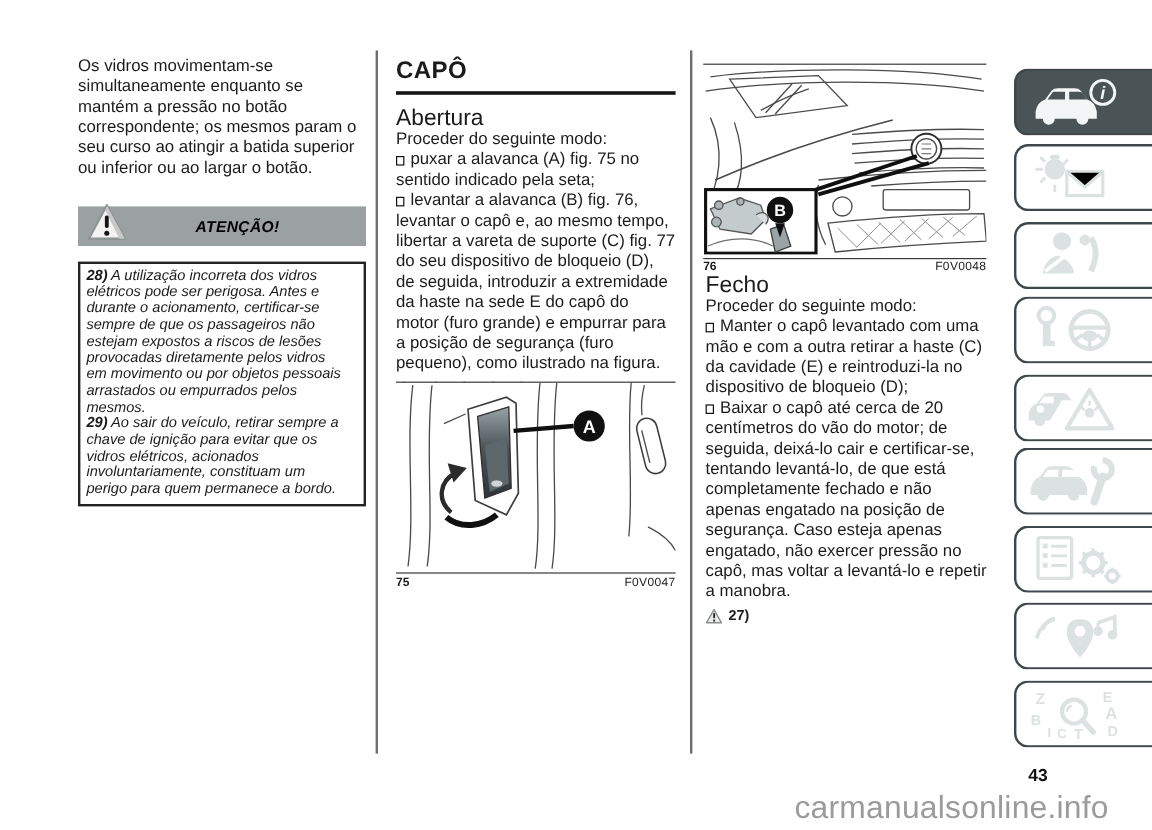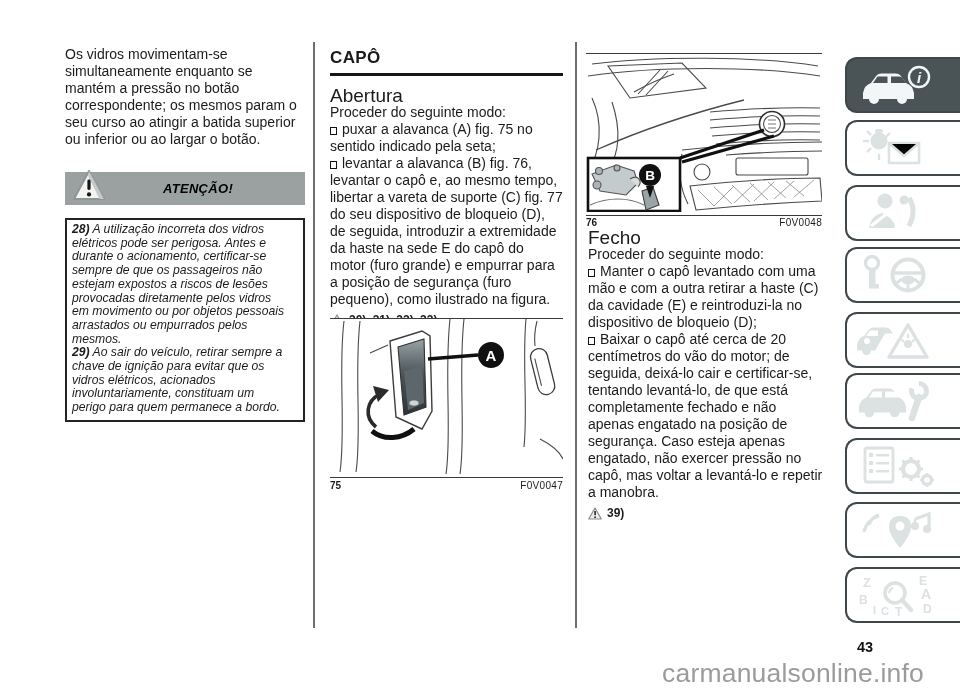--- a/index.html
+++ b/index.html
@@ -22,21 +22,21 @@
   .warn-head{position:relative;margin-top:24px;height:33px;background:#9ba1a1;
     display:flex;align-items:center;justify-content:center;}
   .warn-head .tri{position:absolute;left:7px;top:-3px;}
   .warn-head .wlabel{font-weight:bold;font-style:italic;color:#000000;font-size:13px;padding-left:26px;letter-spacing:.3px;}
   .warn-box{border:2px solid #232323;margin-top:13px;padding:3px 15px 5px 5px;
     font-style:italic;font-size:12.2px;line-height:13.7px;}
   .warn-box p{margin:0;}
   .wnum{font-weight:bold;}
 
   
-  .capo{font-size:17px;font-weight:bold;letter-spacing:.4px;margin:0 0 11px 0;
+  .capo{font-size:20px;font-weight:bold;letter-spacing:.4px;margin:0 0 11px 0;
     border-bottom:3px solid #161616;padding-bottom:5px;}
   .h2{font-size:19px;font-weight:normal;line-height:17px;margin:0;}
   .bullet{display:inline-block;width:7px;height:8px;border:1.6px solid #111;
     margin-right:5px;vertical-align:-1px;box-sizing:border-box;}
   .refs{margin-top:5px;display:flex;align-items:center;gap:5px;
     font-size:12px;font-weight:bold;word-spacing:3px;}
 
   
   .figure{position:absolute;background:#fff;border-top:1.5px solid #3a3a3a;border-bottom:1.5px solid #3a3a3a;}
   #fig75{left:330px;top:318px;width:233px;height:158px;}
@@ -210,21 +210,21 @@
   <p class="h2">Fecho</p>
   <p class="body">Proceder do seguinte modo:</p>
   <p class="body"><span class="bullet"></span><span>Manter o capô levantado com uma mão e com a outra retirar a haste (C) da cavidade (E) e reintroduzi-la no dispositivo de bloqueio (D);</span></p>
   <p class="body"><span class="bullet"></span><span>Baixar o capô até cerca de 20 centímetros do vão do motor; de seguida, deixá-lo cair e certificar-se, tentando levantá-lo, de que está completamente fechado e não apenas engatado na posição de segurança. Caso esteja apenas engatado, não exercer pressão no capô, mas voltar a levantá-lo e repetir a manobra.</span></p>
   <div class="refs">
     <svg width="14" height="13" viewBox="0 0 14 13">
       <path d="M7,1 L13.3,12 L0.7,12 Z" fill="#ececea" stroke="#8a8f8f" stroke-width="1.2" stroke-linejoin="round"></path>
       <rect x="6.3" y="4" width="1.6" height="4.2" fill="#2a2a2a"></rect>
       <rect x="6.3" y="9.4" width="1.6" height="1.6" fill="#2a2a2a"></rect>
     </svg>
-    <span>39)</span>
+    <span>27)</span>
   </div>
 </div>
 
 <div class="tab active" style="top:57px">
   <svg viewBox="0 0 88 42">
     <path fill="currentColor" stroke="none" d="M6,29 q1.5,-8 8,-10 l5.5,-7.5 q1.5,-2 5,-2 h14 q3.5,0 5,2 l5.5,7.5 q6.5,2 8,10 l0,6 h-7 a5,5 0 1 1 -10,0 h-18 a5,5 0 1 1 -10,0 h-6 z"></path>
     <path fill="#fff" class="bback" stroke="none" d="M16,19 l4.5,-6.5 h10 v6.5 z M34,12.5 h8.5 q2,0 3,1.5 l3.5,5 h-15 z"></path>
     <circle class="bback" cx="62" cy="13" r="10" stroke="currentColor" stroke-width="2.4" fill="#fff"></circle>
     <text x="62" y="18.5" text-anchor="middle" font-size="15" font-style="italic" font-weight="bold" fill="currentColor" stroke="none">i</text>
   </svg>

